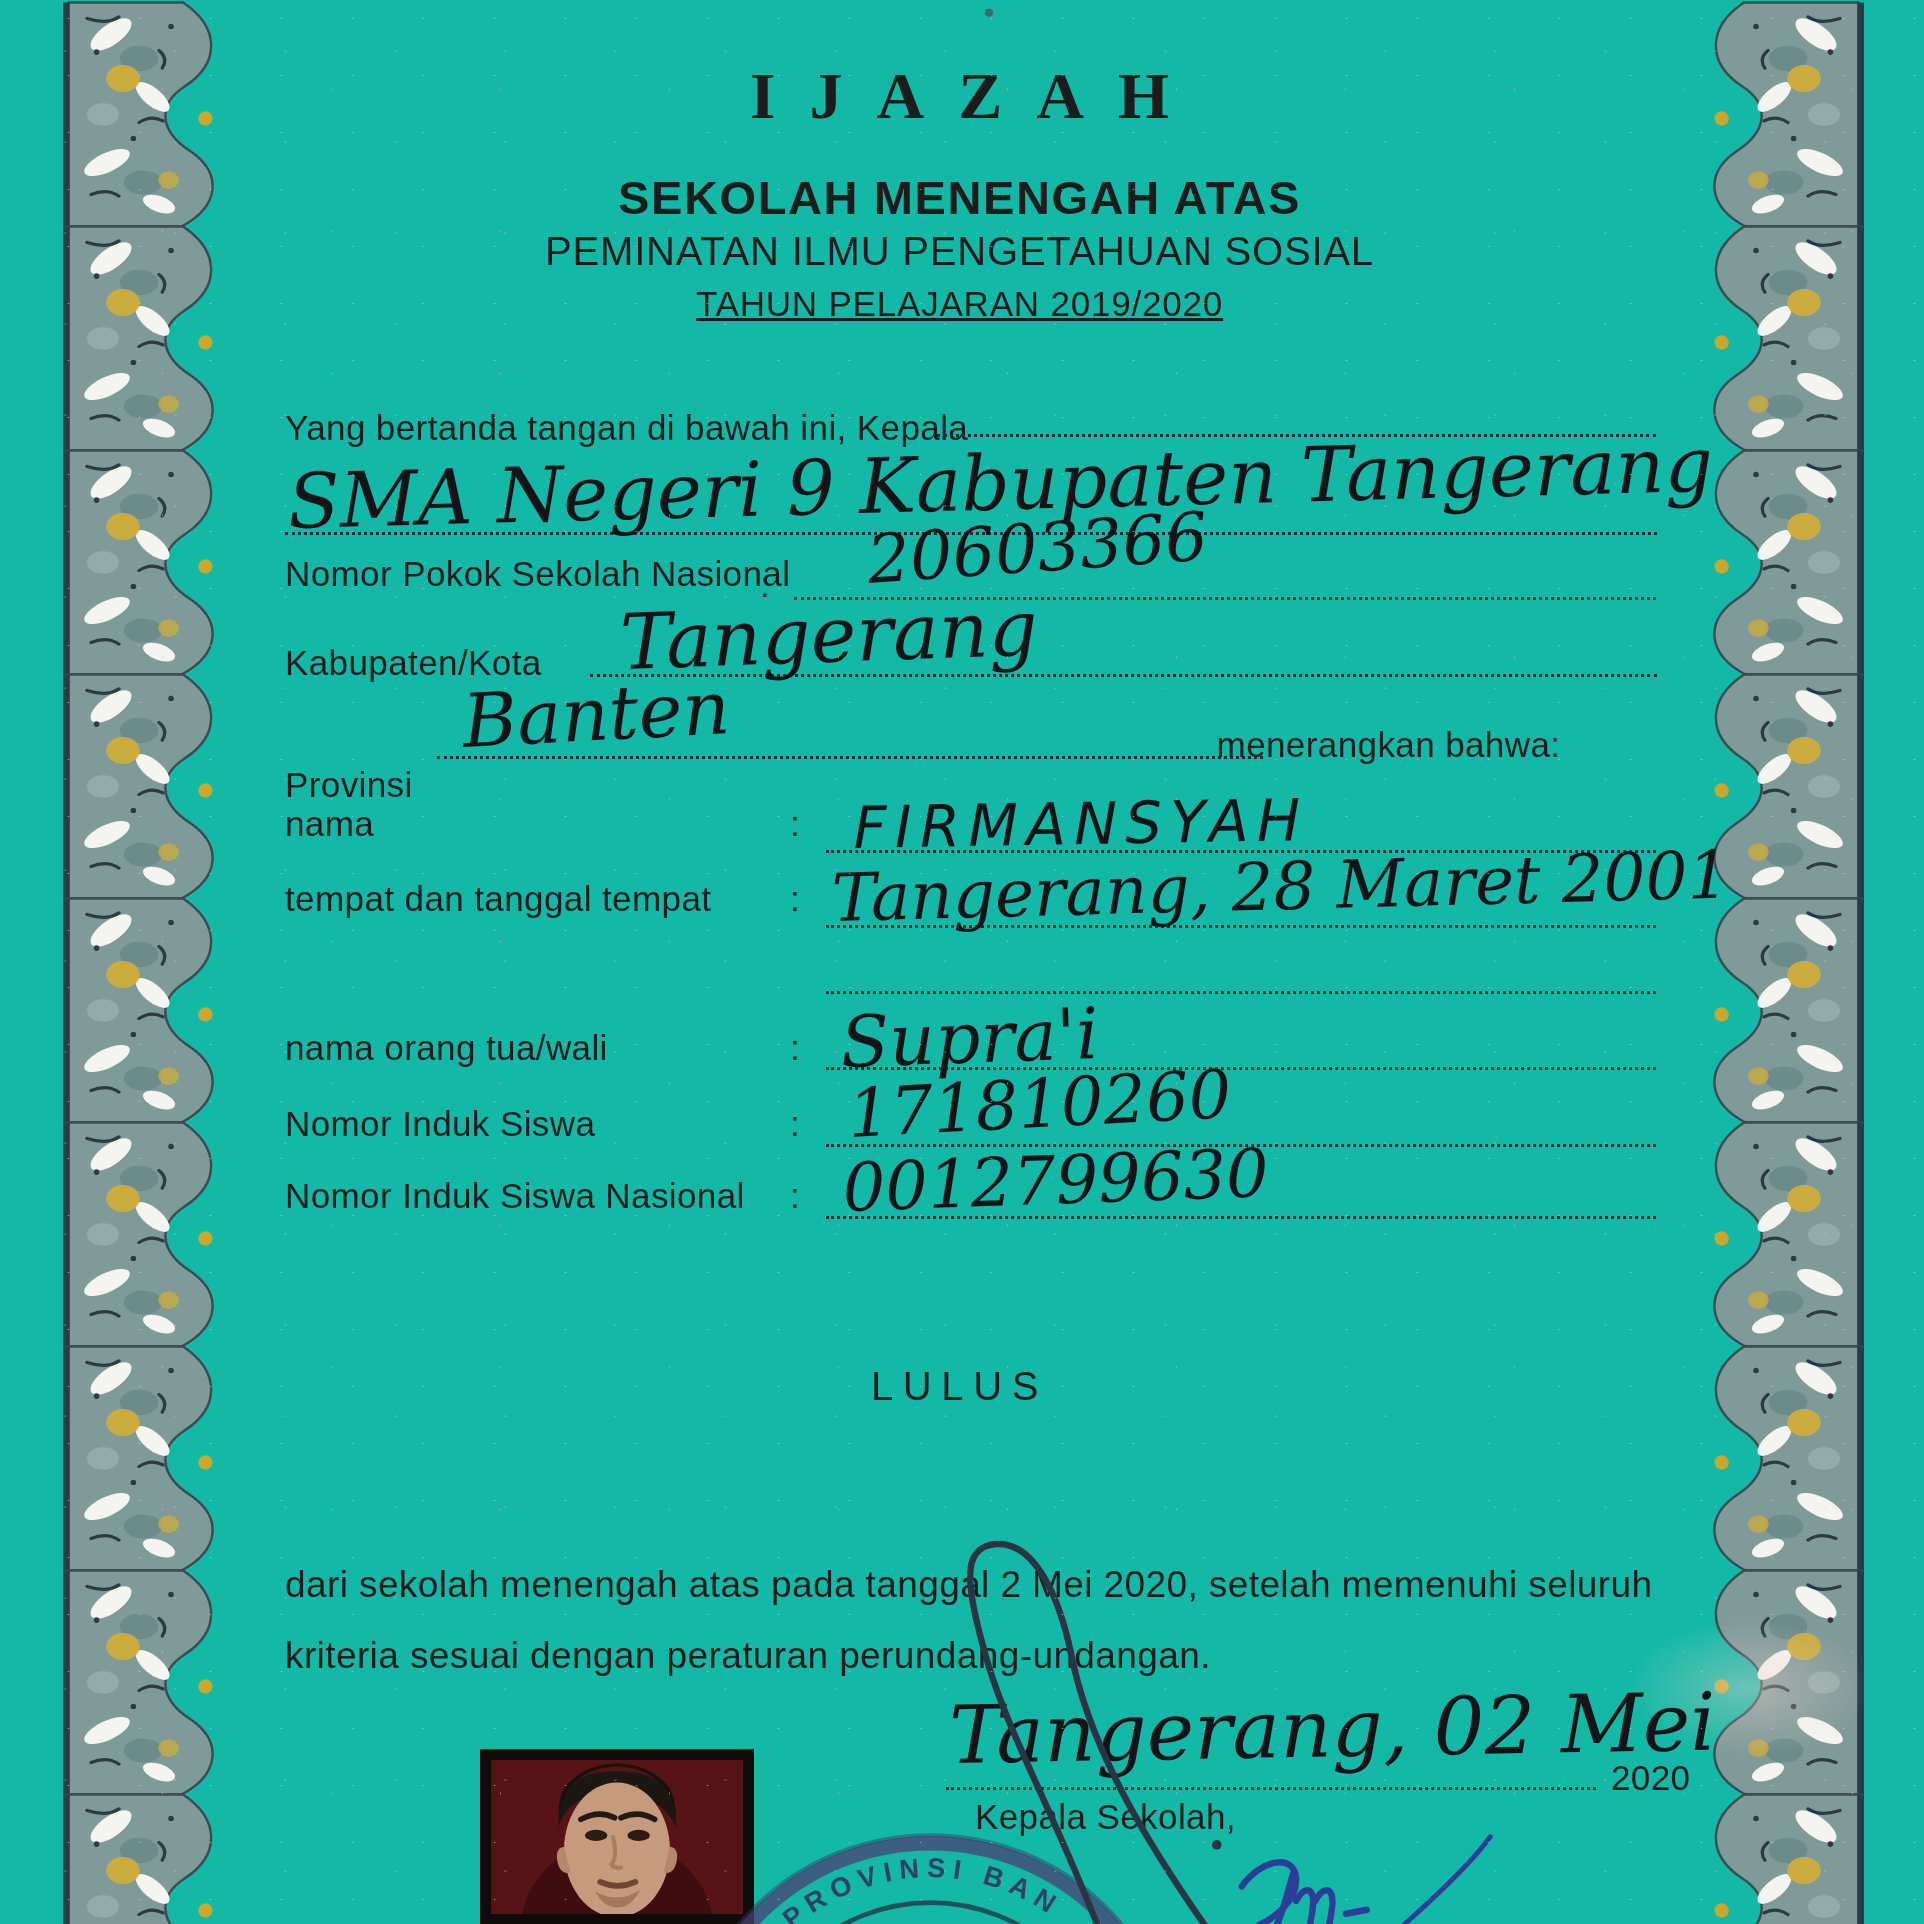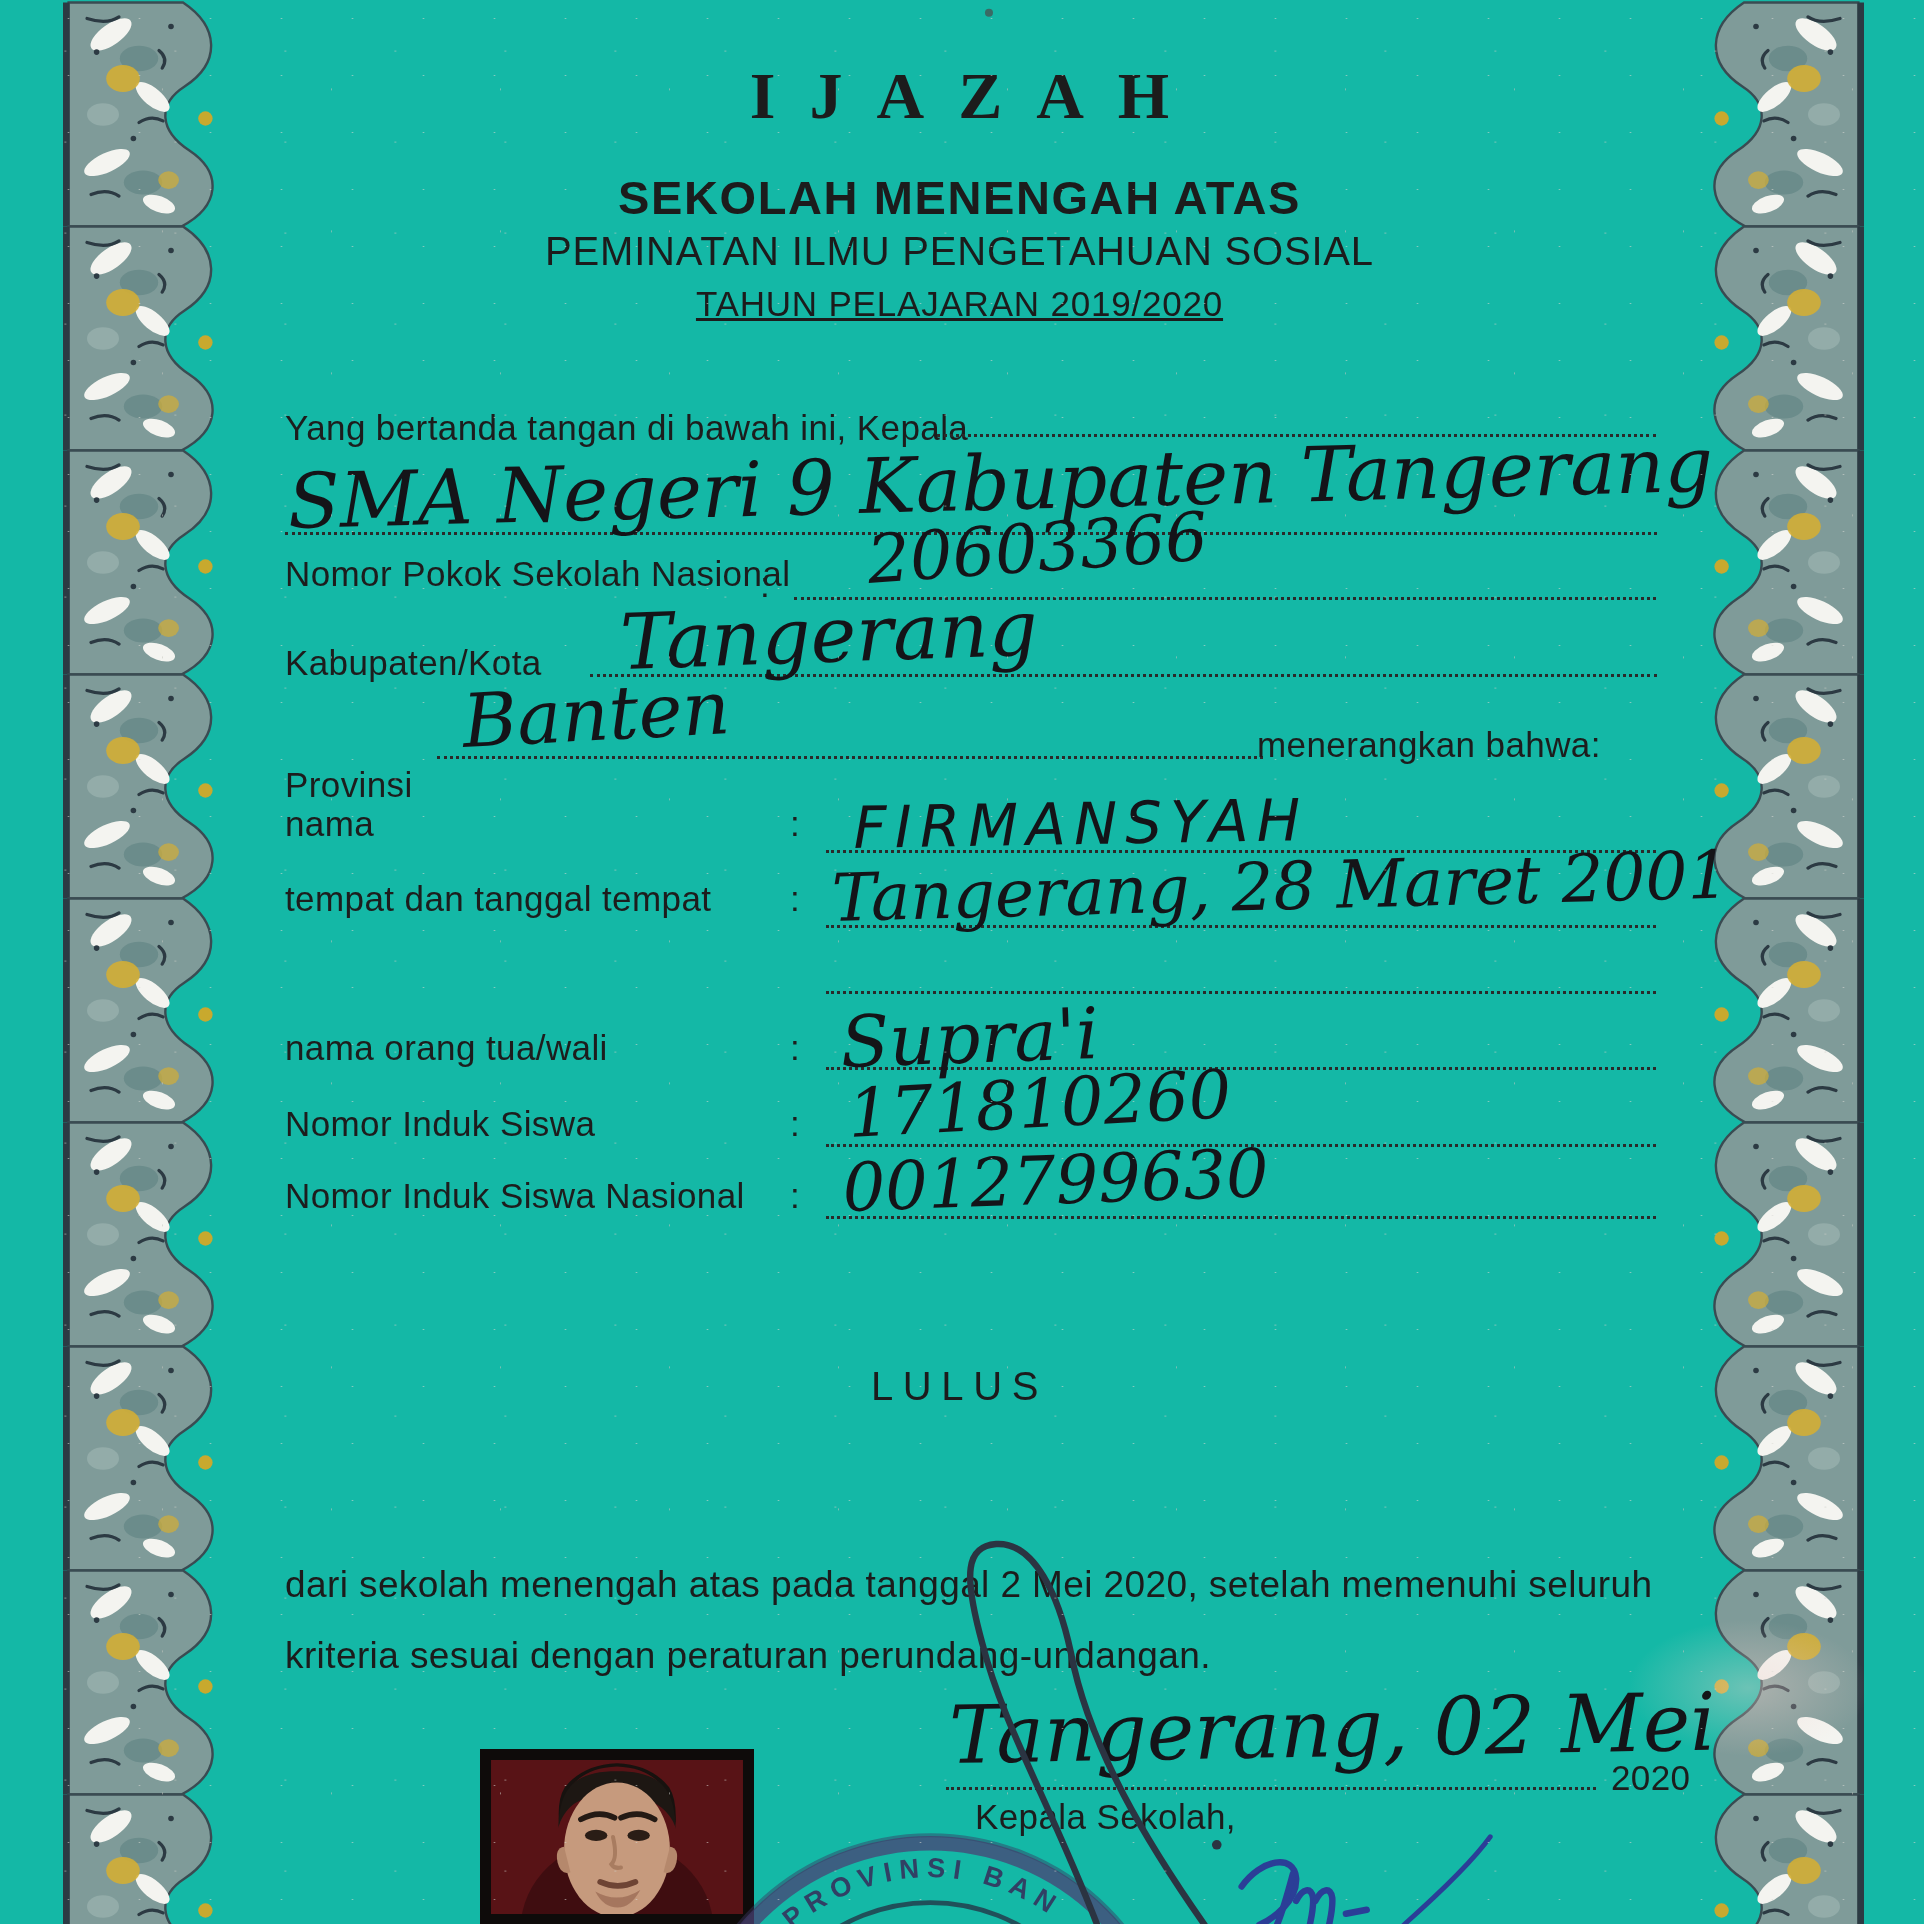--- a/index.html
+++ b/index.html
@@ -139,21 +139,21 @@
   <div class="hand" style="left:870px;top:521px;font-size:67px;transform:rotate(-4deg)">20603366</div>
   <div class="dotline" style="left:794px;top:597px;width:862px"></div>
 
   <div class="lbl" style="left:285px;top:643px">Kabupaten/Kota</div>
   <div class="hand" style="left:622px;top:598px;font-size:77px;transform:rotate(-2deg)">Tangerang</div>
   <div class="dotline" style="left:590px;top:674px;width:1067px"></div>
 
   <div class="lbl" style="left:285px;top:765px">Provinsi</div>
   <div class="hand" style="left:465px;top:678px;font-size:74px;transform:rotate(-3deg)">Banten</div>
   <div class="dotline" style="left:437px;top:756px;width:826px"></div>
-  <div class="lbl" style="left:1257px;top:725px;width:385px;text-align:left">menerangkan bahwa:</div>
+  <div class="lbl" style="left:1196px;top:725px;width:385px;text-align:center">menerangkan bahwa:</div>
 
   <div class="lbl" style="left:285px;top:804px">nama</div>
   <div class="colon" style="left:790px;top:804px">:</div>
   <div class="hand-caps" style="left:854px;top:794px;font-size:58px;transform:rotate(-1deg)">FIRMANSYAH</div>
   <div class="dotline" style="left:826px;top:850px;width:830px"></div>
 
   <div class="lbl" style="left:285px;top:879px">tempat dan tanggal tempat</div>
   <div class="colon" style="left:790px;top:879px">:</div>
   <div class="hand" style="left:833px;top:860px;font-size:66px;transform:rotate(-1.5deg)">Tangerang, 28 Maret 2001</div>
   <div class="dotline" style="left:826px;top:925px;width:830px"></div>

